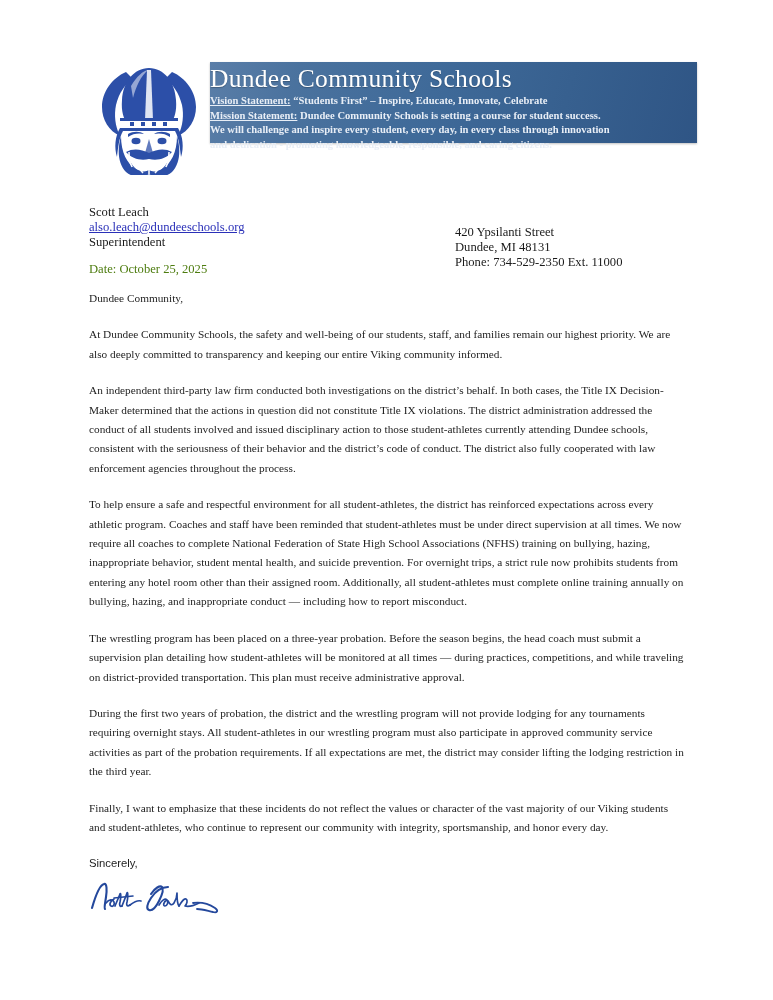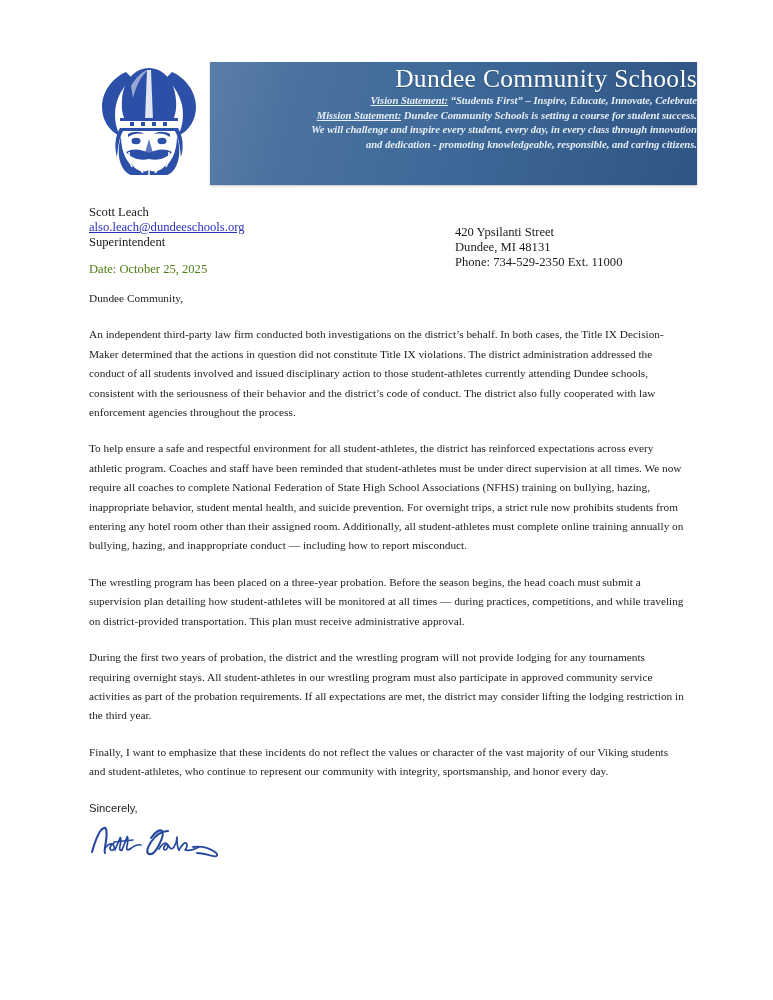--- a/index.html
+++ b/index.html
@@ -40,39 +40,38 @@
     width: 112px;
     height: 115px;
   }
   .viking-logo svg { display: block; width: 112px; height: 115px; }
 
   .banner {
     position: absolute;
     left: 210px;
     top: 7px;
     width: 487px;
-    height: 123px;
+    height: 81px;
     background: linear-gradient(105deg, #5a7ea8 0%, #4a729e 18%, #3f6a99 45%, #37608f 72%, #2f5585 100%);
     box-shadow: 0 1px 2px rgba(0,0,0,0.25);
-    text-align: right;
+    text-align: left;
     padding-top: 2px;
     box-sizing: border-box;
   }
   .banner-title {
     font-family: "Liberation Serif", serif;
     color: #ffffff;
     font-size: 25.5px;
     line-height: 30px;
     letter-spacing: 0.3px;
     white-space: nowrap;
     text-shadow: 0 1px 1px rgba(0,0,0,0.25);
   }
   .banner-line {
     font-family: "Liberation Serif", serif;
-    font-style: italic;
     font-weight: bold;
     color: #e8eef6;
     font-size: 10.6px;
     line-height: 14.6px;
     white-space: nowrap;
   }
   .banner-line .lbl {
     text-decoration: underline;
   }
 
@@ -232,20 +231,21 @@
       <div>420 Ypsilanti Street</div>
       <div>Dundee, MI  48131</div>
       <div>Phone: 734-529-2350 Ext. 11000</div>
     </div>
   </div>
 
   <div class="date-line">Date: October 25, 2025</div>
 
   <div class="body-block">
     <p class="salutation">Dundee Community,</p>
+    <p>At Dundee Community Schools, the safety and well-being of our students, staff, and families remain our highest priority. We are also deeply committed to transparency and keeping our entire Viking community informed.</p>
     <p>An independent third-party law firm conducted both investigations on the district’s behalf. In both cases, the Title IX Decision-Maker determined that the actions in question did not constitute Title IX violations. The district administration addressed the conduct of all students involved and issued disciplinary action to those student-athletes currently attending Dundee schools, consistent with the seriousness of their behavior and the district’s code of conduct. The district also fully cooperated with law enforcement agencies throughout the process.</p>
     <p>To help ensure a safe and respectful environment for all student-athletes, the district has reinforced expectations across every athletic program. Coaches and staff have been reminded that student-athletes must be under direct supervision at all times. We now require all coaches to complete National Federation of State High School Associations (NFHS) training on bullying, hazing, inappropriate behavior, student mental health, and suicide prevention. For overnight trips, a strict rule now prohibits students from entering any hotel room other than their assigned room. Additionally, all student-athletes must complete online training annually on bullying, hazing, and inappropriate conduct — including how to report misconduct.</p>
     <p>The wrestling program has been placed on a three-year probation. Before the season begins, the head coach must submit a supervision plan detailing how student-athletes will be monitored at all times — during practices, competitions, and while traveling on district-provided transportation. This plan must receive administrative approval.</p>
     <p>During the first two years of probation, the district and the wrestling program will not provide lodging for any tournaments requiring overnight stays. All student-athletes in our wrestling program must also participate in approved community service activities as part of the probation requirements. If all expectations are met, the district may consider lifting the lodging restriction in the third year.</p>
     <p>Finally, I want to emphasize that these incidents do not reflect the values or character of the vast majority of our Viking students and student-athletes, who continue to represent our community with integrity, sportsmanship, and honor every day.</p>
 
     <div class="sign-off">
       <div>Sincerely,</div>
 
       <div class="signature-img">

